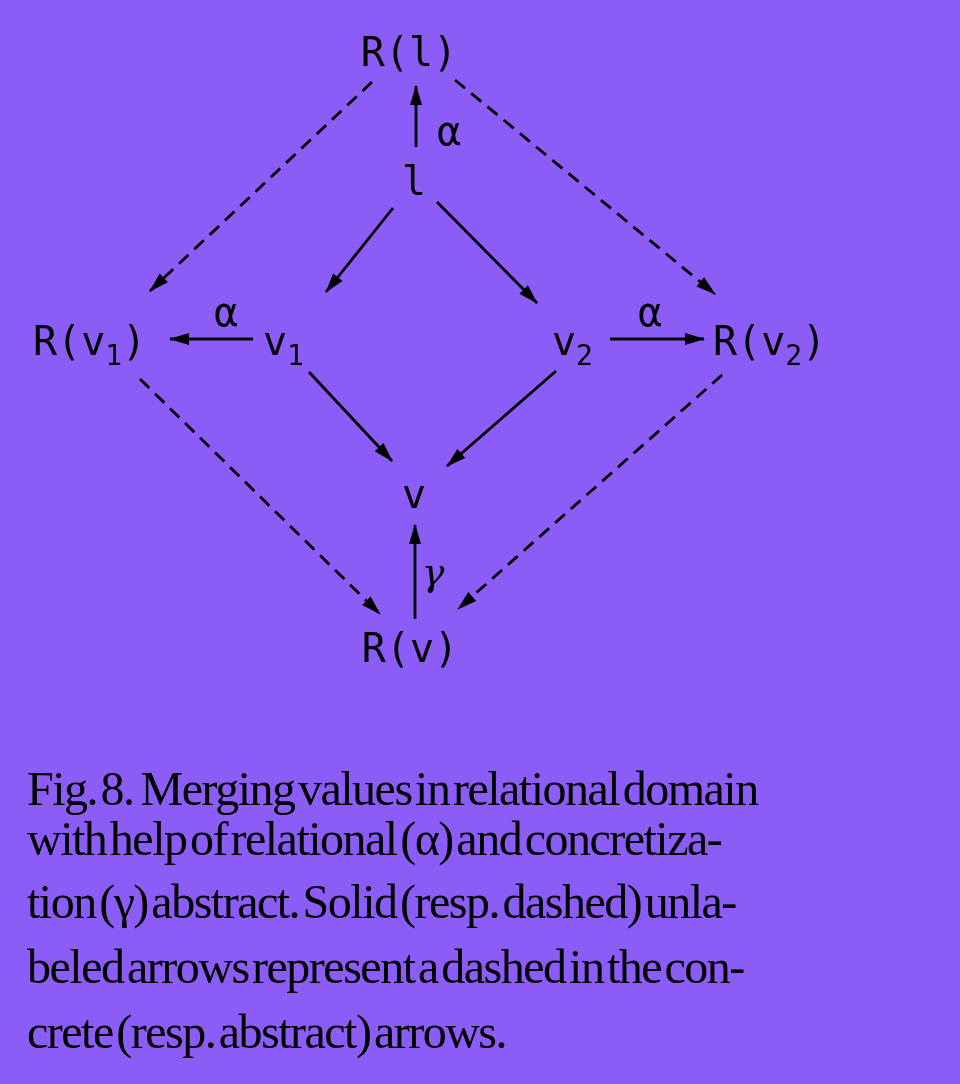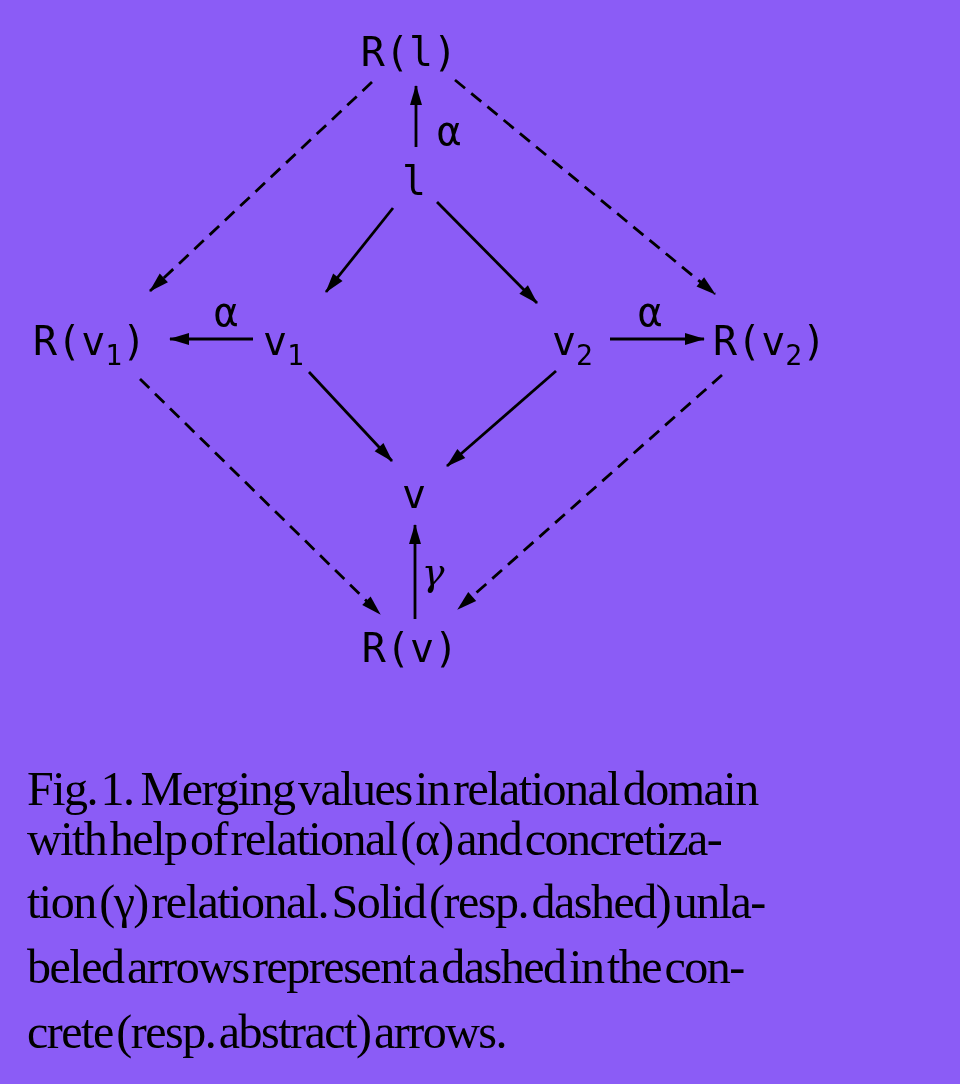--- a/index.html
+++ b/index.html
@@ -106,20 +106,20 @@
 
     <text x="410" y="662" text-anchor="middle">R(v)</text>
 
     <text class="greek-label" x="449" y="145" text-anchor="middle">α</text>
     <text class="greek-label" x="226" y="326" text-anchor="middle">α</text>
     <text class="greek-label" x="650" y="326" text-anchor="middle">α</text>
     <text class="gamma" x="433" y="585" text-anchor="middle">γ</text>
   </svg>
 
   <div>
-    <div class="caption-line" style="top:757px">Fig. 1.  Merging values in relational domain</div>
+    <div class="caption-line" style="top:757px">Fig. 8.  Merging values in relational domain</div>
     <div class="caption-line" style="top:807px">with help of relational (α) and concretiza-</div>
-    <div class="caption-line" style="top:870px">tion (γ) relational. Solid (resp. dashed) unla-</div>
+    <div class="caption-line" style="top:870px">tion (γ) abstract. Solid (resp. dashed) unla-</div>
     <div class="caption-line" style="top:935px">beled arrows represent a dashed in the con-</div>
     <div class="caption-line" style="top:1000px">crete (resp. abstract) arrows.</div>
   </div>
 
 </div>
 
 </body></html>

